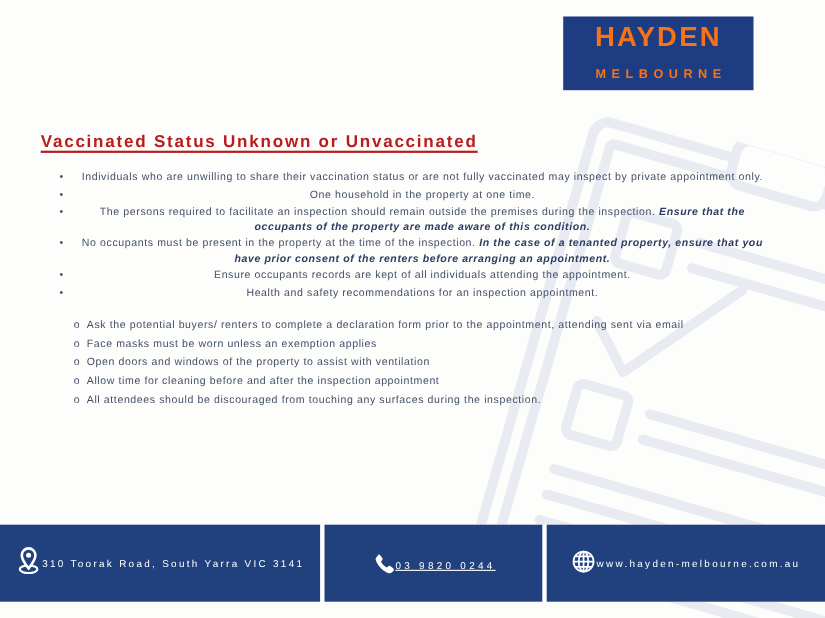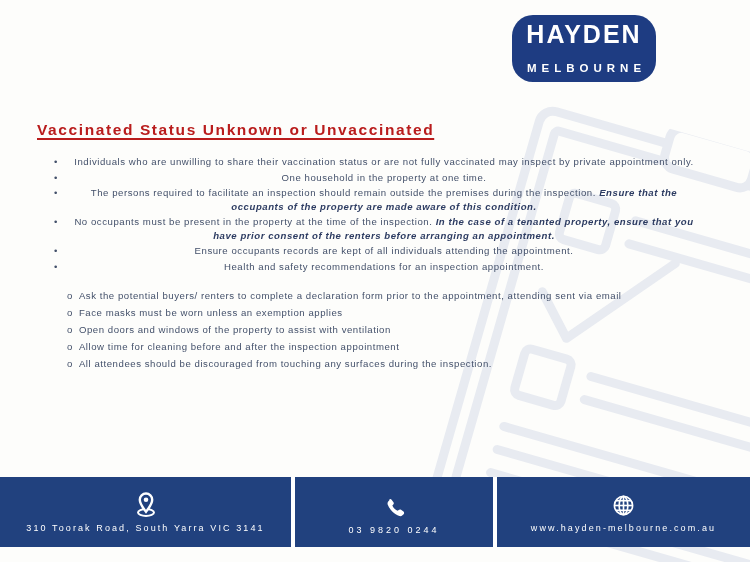--- a/index.html
+++ b/index.html
@@ -11,23 +11,23 @@
   }
   
   .watermark{
     position:absolute;left:528px;top:88px;width:400px;height:430px;
     transform:rotate(16deg);transform-origin:0 0;
     pointer-events:none;z-index:0;
   }
   .watermark svg{display:block;}
   
   .logo{
-    position:absolute;left:512px;top:15px;width:144px;height:67px;
-    background:#1e3c82;color:#ffffff;z-index:2;
-    display:flex;flex-direction:column;align-items:center;justify-content:center;border-radius:21px;
+    position:absolute;left:512px;top:15px;width:173px;height:67px;
+    background:#1e3c82;color:#f97316;z-index:2;
+    display:flex;flex-direction:column;align-items:center;justify-content:center;
   }
   .logo-main{font-size:25px;font-weight:bold;letter-spacing:2px;line-height:1;}
   .logo-sub{font-size:11.5px;font-weight:bold;letter-spacing:5px;line-height:1;margin-top:16px;margin-right:-5px;}
   
   .content{position:absolute;left:37px;top:121px;width:680px;z-index:1;}
   .title{
     margin:0 0 15px 0;color:#b91c1c;font-size:15.5px;font-weight:bold;
     letter-spacing:1.6px;
     text-decoration:underline;text-decoration-thickness:2px;text-underline-offset:3px;
   }
@@ -46,28 +46,28 @@
     margin-bottom:4px;display:flex;
   }
   ul.subbullets .marker{margin-right:6px;}
   
   .footer{
     position:absolute;left:0;top:477px;width:750px;height:70px;z-index:3;
     display:flex;background:#ffffff;
   }
   .footer-col{
     background:#21417e;color:#ffffff;height:70px;
-    display:flex;flex-direction:column;align-items:center;justify-content:center;
+    display:flex;flex-direction:row;align-items:center;justify-content:center;
   }
   .footer-col.c1{width:291px;}
   .footer-col.c2{width:198px;margin-left:4px;padding-top:4px;box-sizing:border-box;}
   .footer-col.c3{width:253px;margin-left:4px;}
   .footer-icon{height:26px;display:flex;align-items:flex-end;justify-content:center;margin-bottom:6px;}
   .footer-text{font-size:9px;letter-spacing:2.1px;white-space:nowrap;}
-  .footer-col.c2 .footer-text{letter-spacing:3px;}
+  .footer-col.c2 .footer-text{letter-spacing:3px;text-decoration:underline;}
 </style>
 </head>
 <body>
 
 <div class="watermark">
   <svg width="400" height="430" viewBox="0 0 400 430" fill="none" stroke="#e8ebf1" stroke-width="9" stroke-linecap="round" stroke-linejoin="round">
     <rect x="20" y="15" width="360" height="400" rx="14"></rect>
     <rect x="38" y="33" width="324" height="364" rx="4"></rect>
     <rect x="150" y="-4" width="90" height="42" rx="12" fill="#fdfdfb"></rect>
     <rect x="70" y="88" width="48" height="48" rx="6"></rect>

